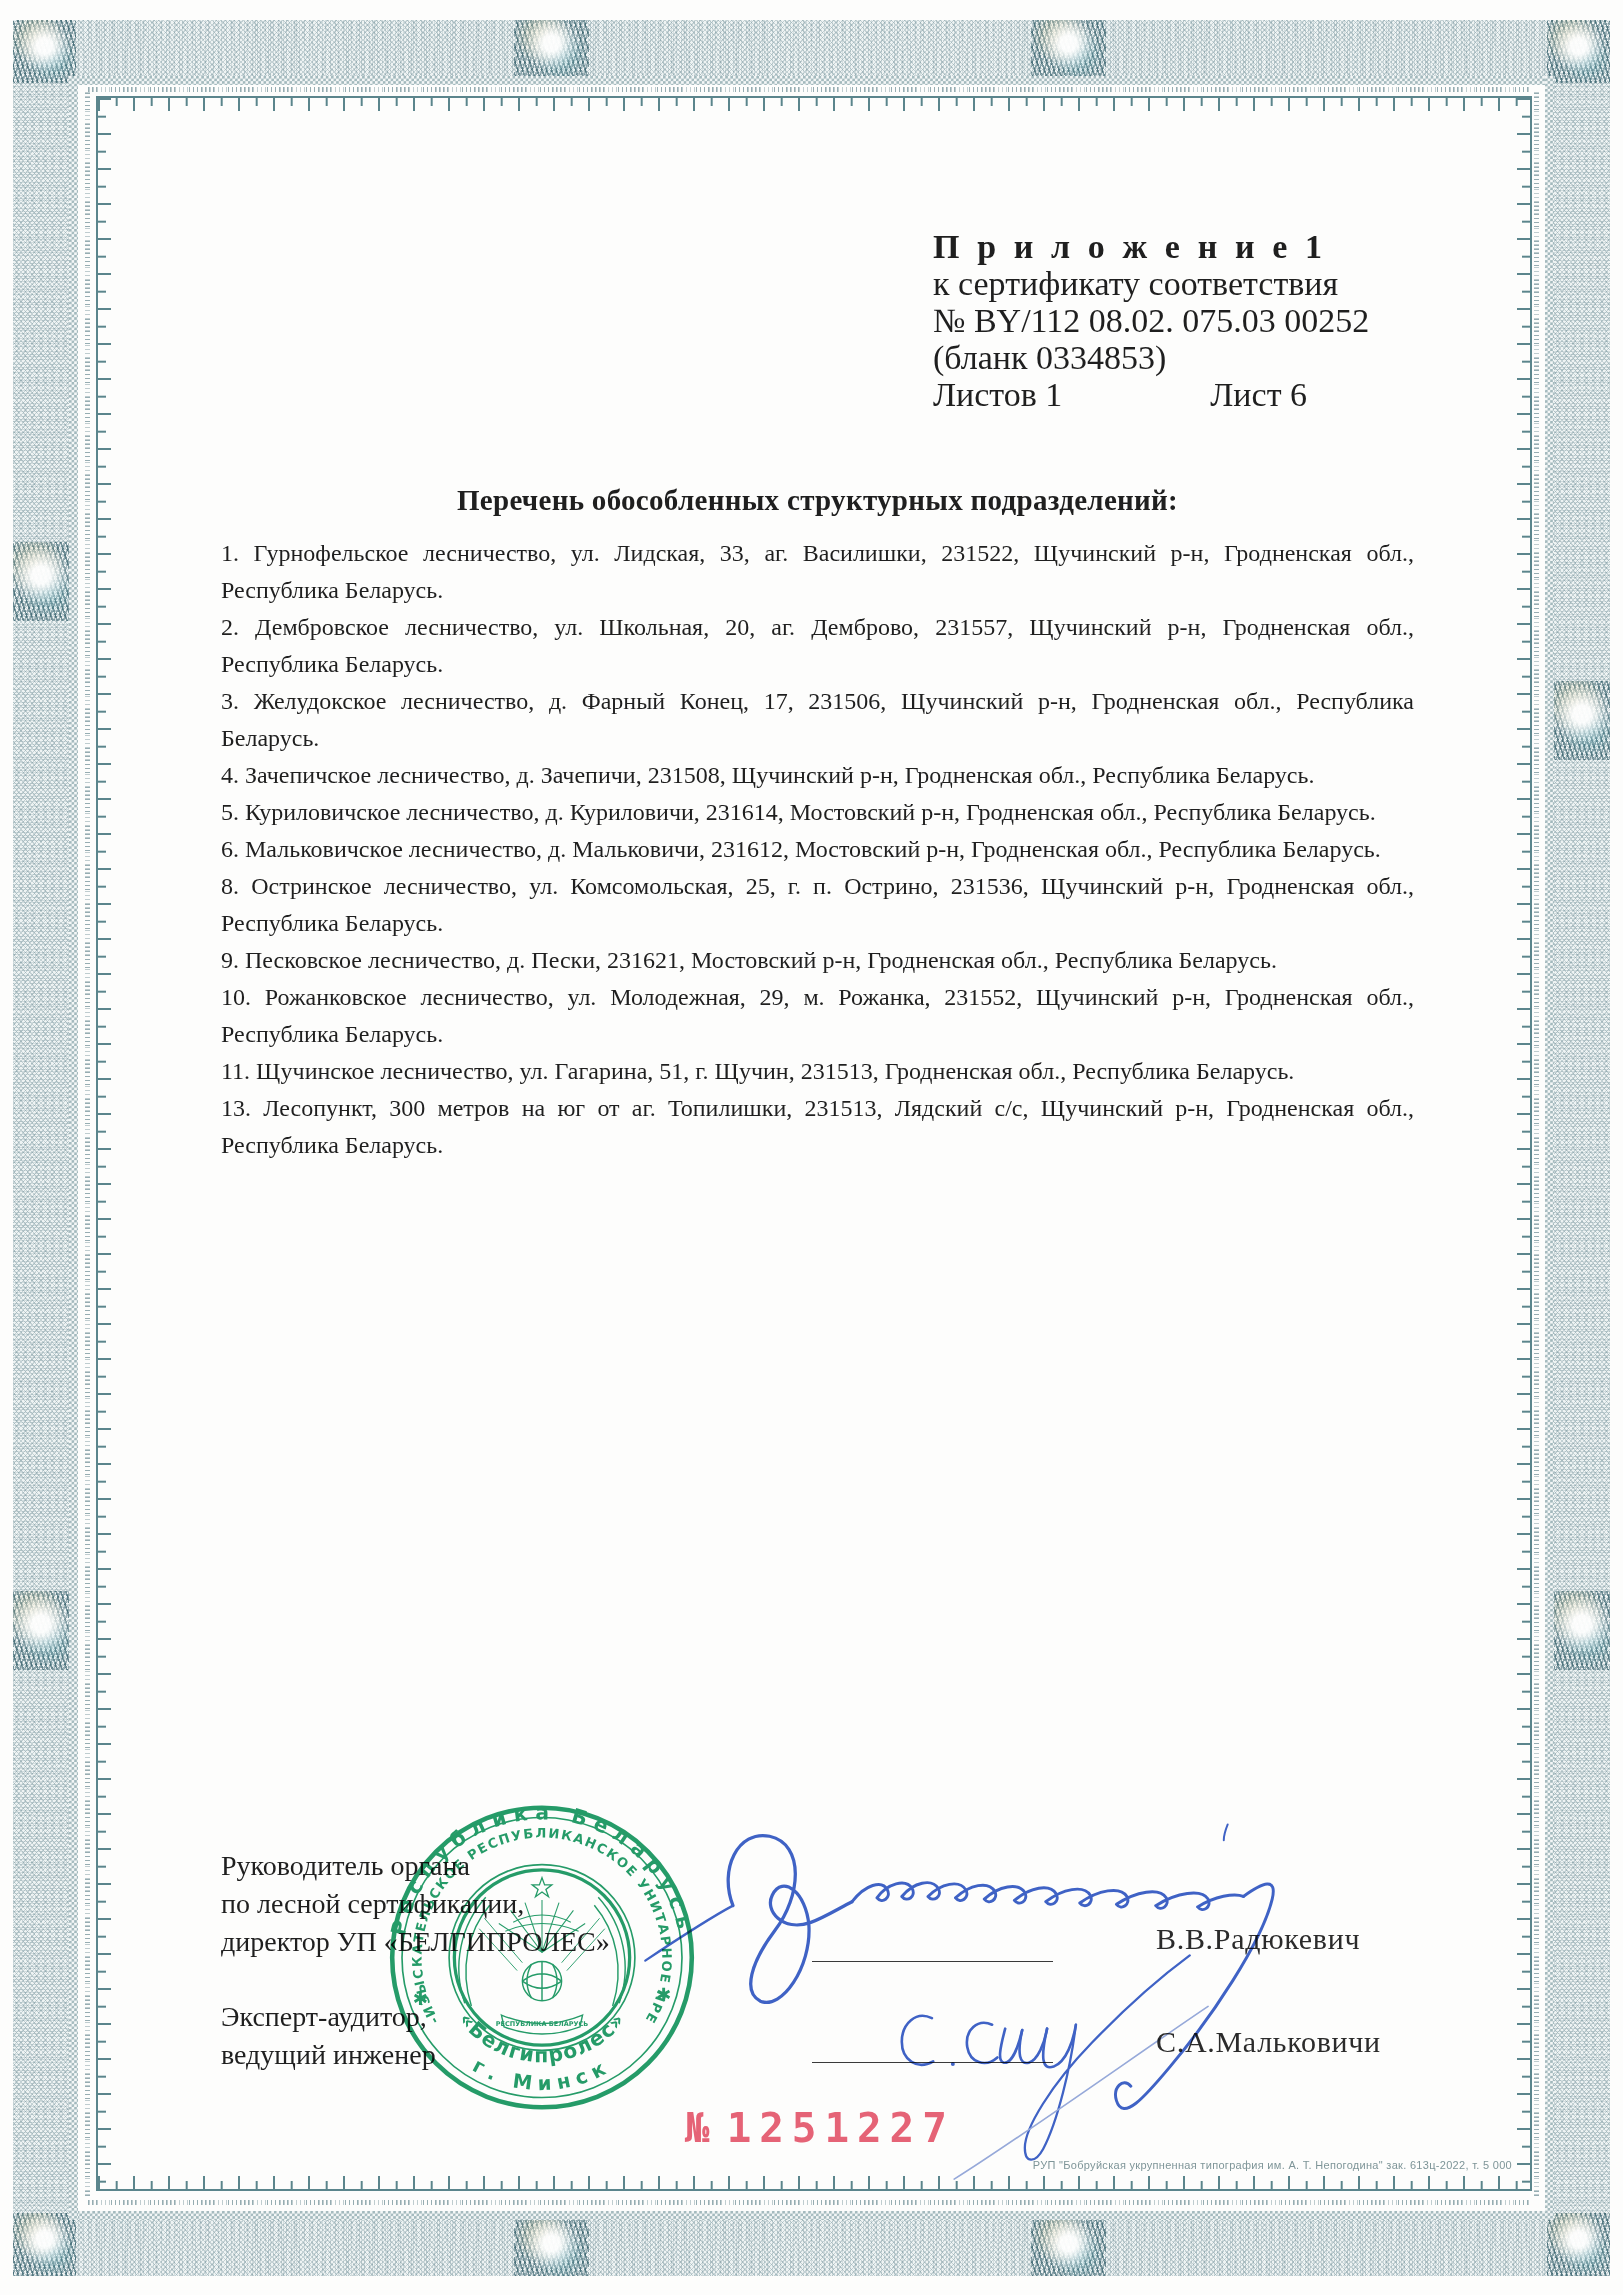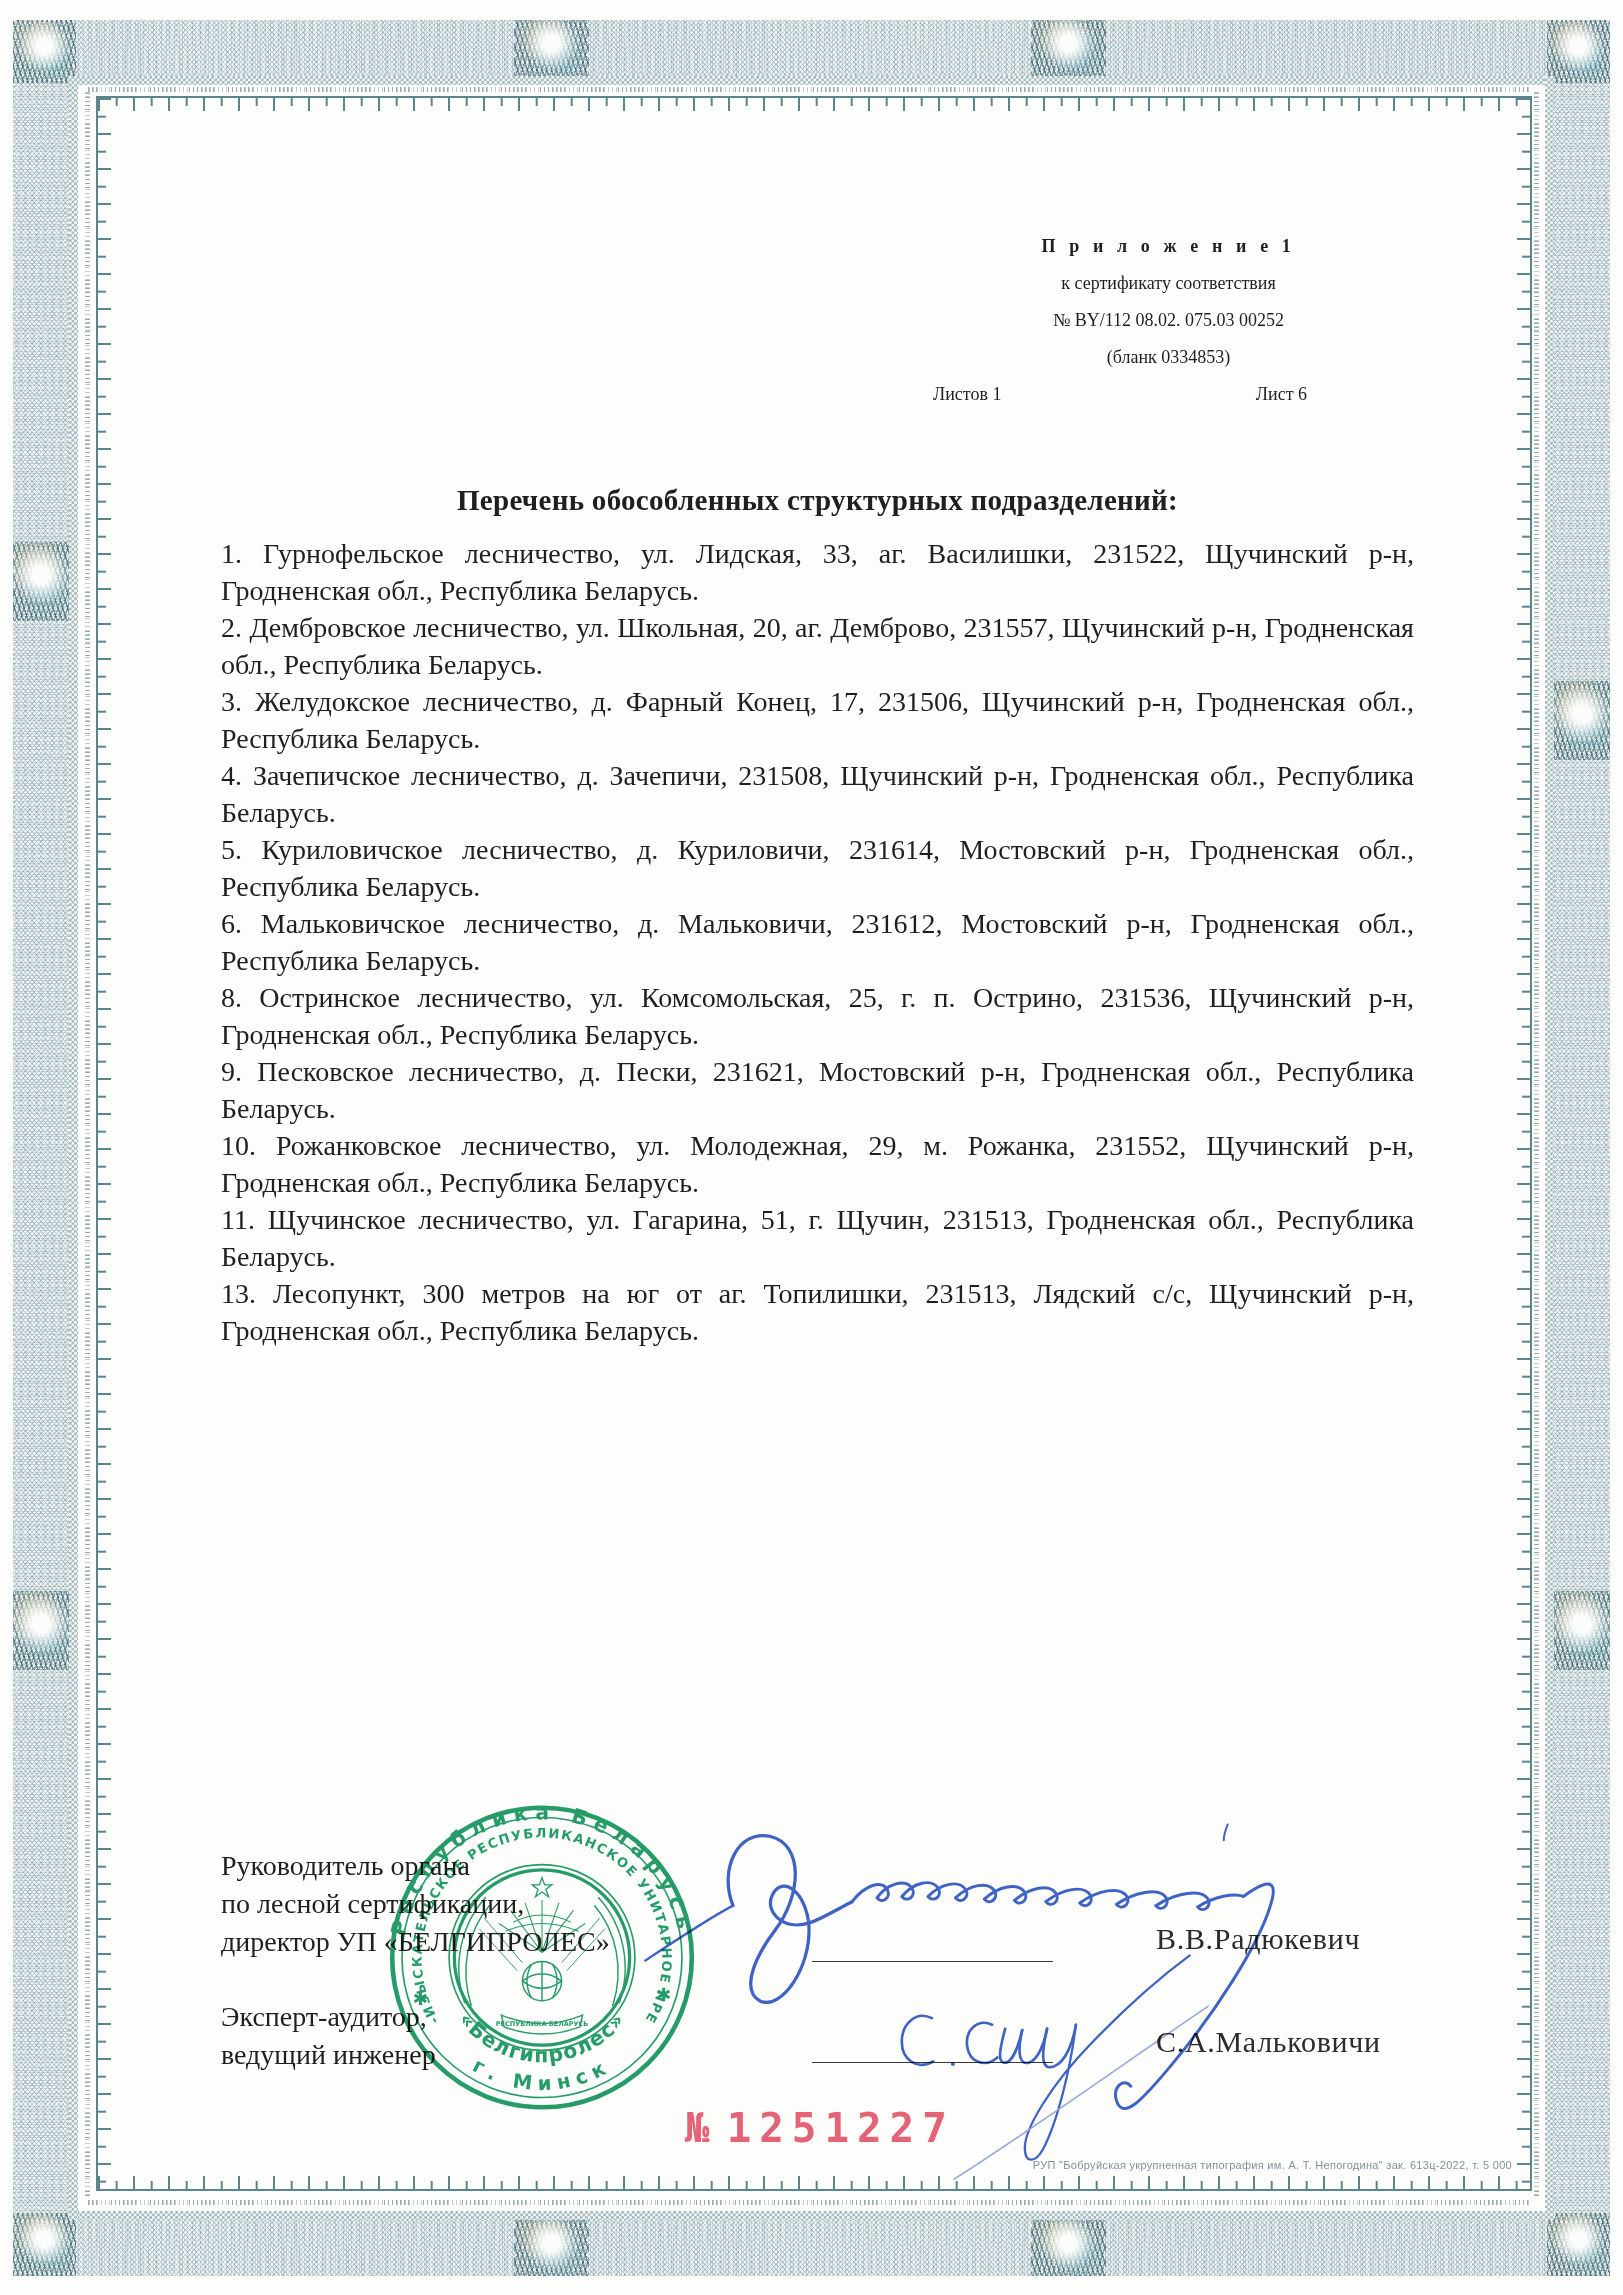--- a/index.html
+++ b/index.html
@@ -67,26 +67,26 @@
   .teeth-left{top:0;bottom:0;left:0;width:13px;
     background-image:linear-gradient(180deg,#5b858c 0 2px,transparent 2px),
                      linear-gradient(180deg,#5b858c 0 2px,transparent 2px);
     background-size:13px 35px,7.9px 35px;background-position:0 0,0 17.7px;background-repeat:repeat-y;}
   .teeth-right{top:0;bottom:0;right:0;width:13px;
     background-image:linear-gradient(180deg,#5b858c 0 2px,transparent 2px),
                      linear-gradient(180deg,#5b858c 0 2px,transparent 2px);
     background-size:13px 35px,7.9px 35px;background-position:100% 0,100% 17.7px;background-repeat:repeat-y;}
 
   
-  .hdr{position:absolute;left:933px;top:228px;width:471px;font-size:18px;line-height:37px;text-align:center;}
+  .hdr{position:absolute;left:933px;top:228px;width:471px;font-size:34px;line-height:37px;}
   .hdr .appendix{letter-spacing:4.6px;font-weight:bold;}
   .hdr .sheets-row{display:flex;justify-content:space-between;width:374px;}
   .doc-title{position:absolute;left:221px;top:484px;width:1193px;text-align:center;
              font-size:29px;font-weight:bold;letter-spacing:0.3px;}
-  .list{position:absolute;left:221px;top:535px;width:1193px;font-size:28px;line-height:37px;}
+  .list{position:absolute;left:221px;top:535px;width:1193px;font-size:24px;line-height:37px;}
   .list p{margin:0;text-align:justify;}
 
   .sig-label{position:absolute;left:221px;font-size:28px;line-height:38px;}
   .sig-name{position:absolute;left:1156px;font-size:30px;letter-spacing:0.7px;color:#2b2b2b;}
   .sig-line{position:absolute;left:812px;width:241px;border-top:1.6px solid #3a3a3a;height:0;}
 
   .stamp{position:absolute;left:385px;top:1797px;mix-blend-mode:multiply;opacity:.92;}
   .inks{position:absolute;left:0;top:0;mix-blend-mode:multiply;}
 
   .serial{position:absolute;left:685px;top:2104px;font-family:"DejaVu Sans Mono",monospace;

